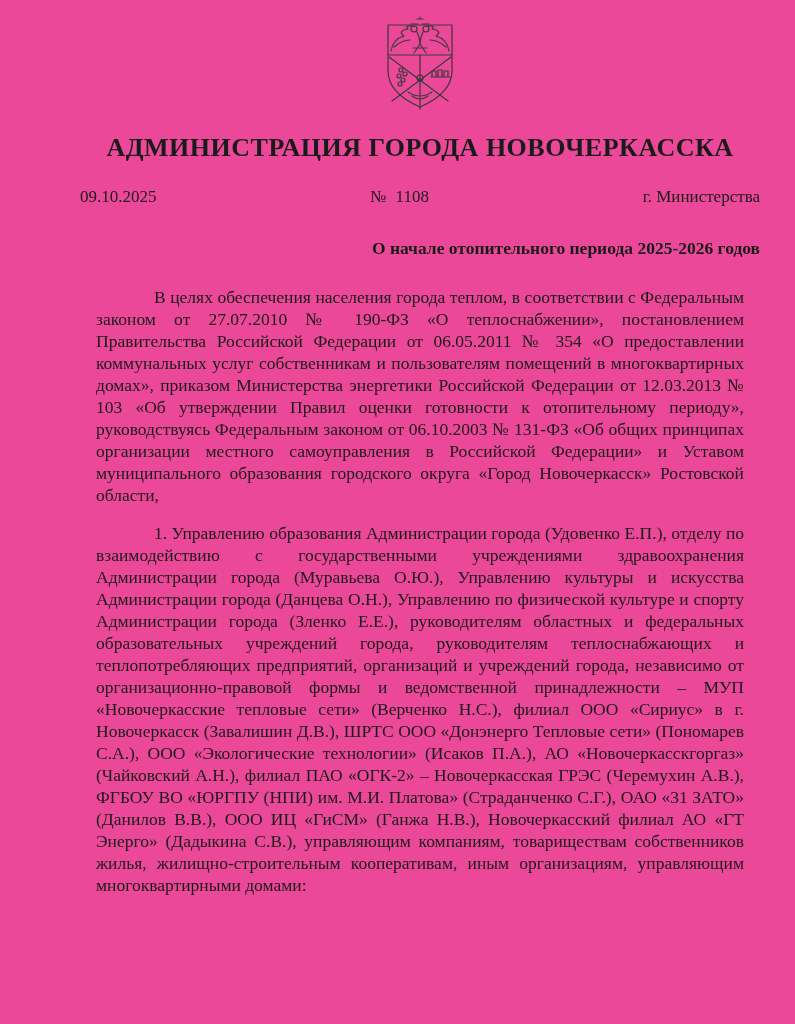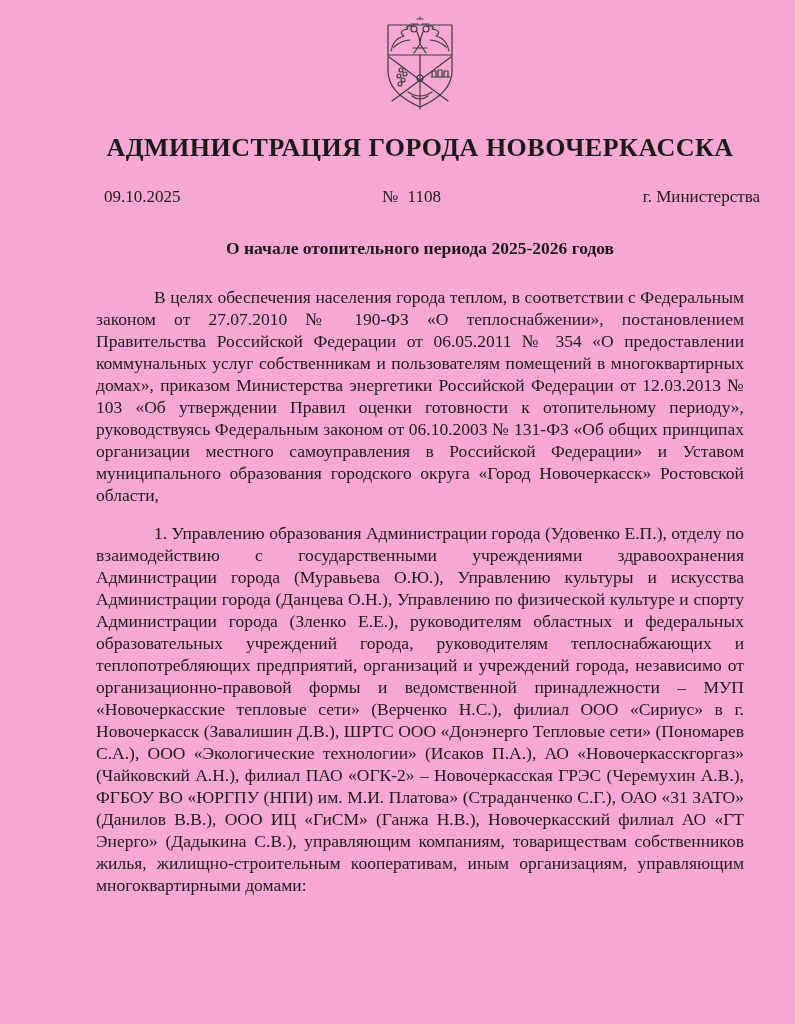--- a/index.html
+++ b/index.html
@@ -4,21 +4,21 @@
 <style>
   html, body {
     margin: 0;
     padding: 0;
     background: #ffffff;
   }
   .page {
     position: relative;
     width: 795px;
     height: 1024px;
-    background: #f9a8d4;
+    background: #ec4899;
     color: #1a1a1a;
     font-family: "Liberation Serif", "DejaVu Serif", serif;
     box-sizing: border-box;
     padding: 14px 35px 0 80px;
     overflow: hidden;
   }
   .herb-wrap {
     text-align: center;
     margin: 0 0 6px 0;
   }
@@ -37,26 +37,25 @@
     font-size: 19px;
     font-weight: bold;
     letter-spacing: 2.5px;
   }
   .meta-line {
     margin-top: 24px;
     display: flex;
     justify-content: space-between;
     align-items: flex-end;
     font-size: 17px;
-    margin-left: 24px;
   }
   .meta-num .num-value { margin-left: 9px; }
   .doc-title {
     margin-top: 31px;
-    text-align: center;
+    text-align: right;
     font-size: 17.5px;
     font-weight: bold;
   }
   .body-text {
     margin: 16px;
     font-size: 17.5px;
     line-height: 22px;
     text-align: justify;
     text-align-last: left;
   }

